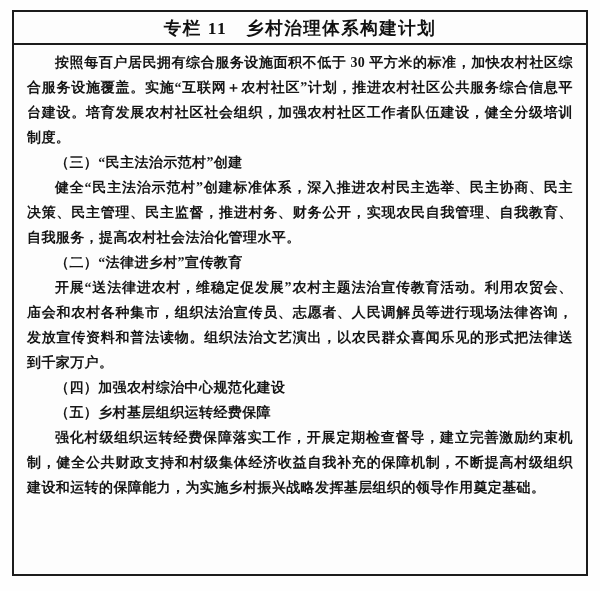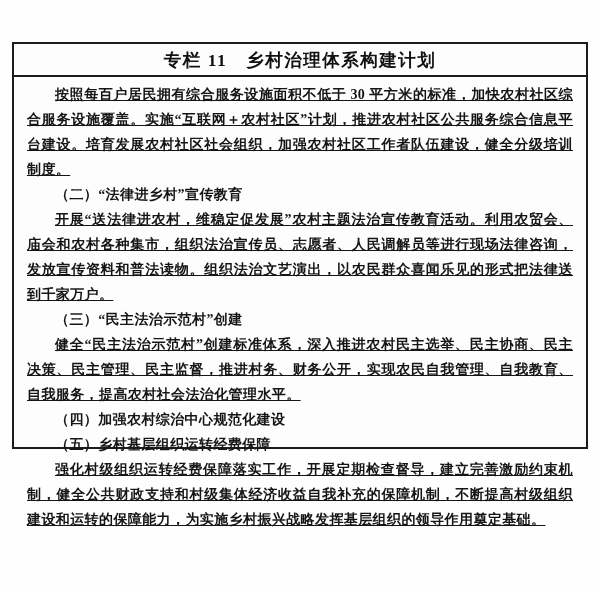--- a/index.html
+++ b/index.html
@@ -8,25 +8,24 @@
     width: 600px;
     height: 591px;
     background: #fefefe;
     font-family: "Liberation Serif", "DejaVu Serif", serif;
   }
   .panel {
     position: absolute;
     left: 12px;
     top: 10px;
     width: 576px;
-    height: 407px;
+    height: 566px;
     border: 2px solid #1c1c1c;
     background: #fdfdfd;
     box-sizing: border-box;
-    margin-top: 32px;
   }
   .panel-title {
     height: 31px;
     border-bottom: 2px solid #1c1c1c;
     display: flex;
     align-items: center;
     justify-content: center;
     font-size: 17.5px;
     font-weight: bold;
     color: #111;
@@ -41,43 +40,42 @@
     text-align: justify;
     letter-spacing: 0.4px;
   }
   .section-heading {
     text-indent: 2em;
     margin: 0;
   }
   .section-para {
     text-indent: 2em;
     margin: 0;
-    text-decoration: underline;
   }
 </style>
 </head>
 <body>
 
 <div class="panel">
   <div class="panel-title">专栏 11　乡村治理体系构建计划</div>
 
   <div class="panel-body">
 
     <div>
       <p class="section-para">按照每百户居民拥有综合服务设施面积不低于 30 平方米的标准，加快农村社区综合服务设施覆盖。实施“互联网＋农村社区”计划，推进农村社区公共服务综合信息平台建设。培育发展农村社区社会组织，加强农村社区工作者队伍建设，健全分级培训制度。</p>
     </div>
 
     <div>
-      <p class="section-heading">（二）“法律进乡村”宣传教育</p>
-      <p class="section-para">开展“送法律进农村，维稳定促发展”农村主题法治宣传教育活动。利用农贸会、庙会和农村各种集市，组织法治宣传员、志愿者、人民调解员等进行现场法律咨询，发放宣传资料和普法读物。组织法治文艺演出，以农民群众喜闻乐见的形式把法律送到千家万户。</p>
+      <p class="section-heading">（三）“民主法治示范村”创建</p>
+      <p class="section-para">健全“民主法治示范村”创建标准体系，深入推进农村民主选举、民主协商、民主决策、民主管理、民主监督，推进村务、财务公开，实现农民自我管理、自我教育、自我服务，提高农村社会法治化管理水平。</p>
     </div>
 
     <div>
-      <p class="section-heading">（三）“民主法治示范村”创建</p>
-      <p class="section-para">健全“民主法治示范村”创建标准体系，深入推进农村民主选举、民主协商、民主决策、民主管理、民主监督，推进村务、财务公开，实现农民自我管理、自我教育、自我服务，提高农村社会法治化管理水平。</p>
+      <p class="section-heading">（二）“法律进乡村”宣传教育</p>
+      <p class="section-para">开展“送法律进农村，维稳定促发展”农村主题法治宣传教育活动。利用农贸会、庙会和农村各种集市，组织法治宣传员、志愿者、人民调解员等进行现场法律咨询，发放宣传资料和普法读物。组织法治文艺演出，以农民群众喜闻乐见的形式把法律送到千家万户。</p>
     </div>
 
     <div>
       <p class="section-heading">（四）加强农村综治中心规范化建设</p>
     </div>
 
     <div>
       <p class="section-heading">（五）乡村基层组织运转经费保障</p>
       <p class="section-para">强化村级组织运转经费保障落实工作，开展定期检查督导，建立完善激励约束机制，健全公共财政支持和村级集体经济收益自我补充的保障机制，不断提高村级组织建设和运转的保障能力，为实施乡村振兴战略发挥基层组织的领导作用奠定基础。</p>
     </div>

